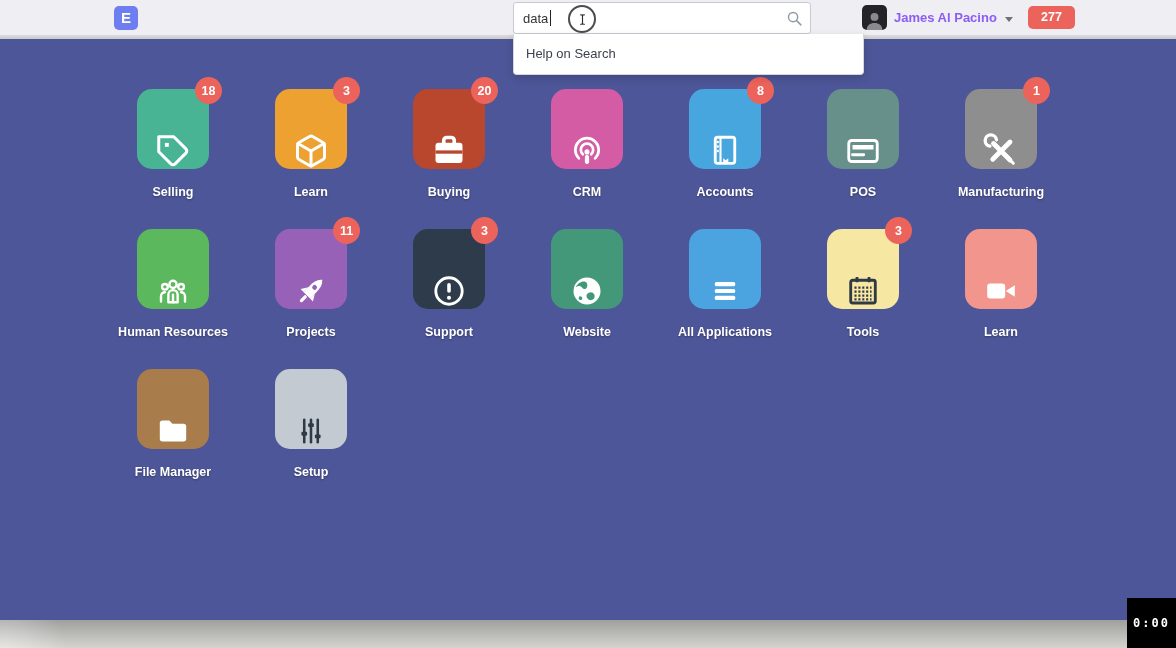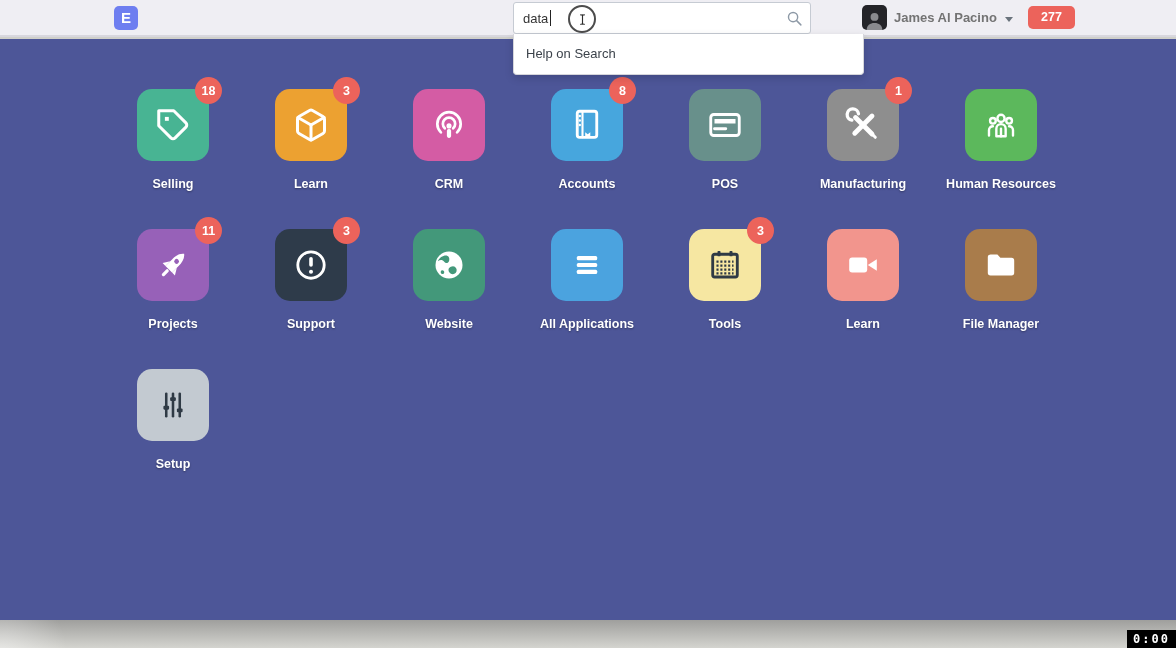--- a/index.html
+++ b/index.html
@@ -44,21 +44,21 @@
     height:40px; line-height:40px; padding:0 12px; font-size:13px; color:#3c434b;
     cursor:pointer;
   }
   .avatar {
     position:absolute; left:862px; top:5px; width:25px; height:25px;
     border-radius:5px; background:#242428; overflow:hidden; cursor:pointer;
     display:flex; align-items:flex-end; justify-content:center;
   }
   .user-name {
     position:absolute; left:894px; top:0; height:28px; line-height:36px;
-    font-size:13px; font-weight:bold; color:#737373; cursor:pointer;
+    font-size:13px; font-weight:bold; color:#8b5cf6; cursor:pointer;
   }
   .user-caret {
     position:absolute; top:17px; width:0; height:0;
     border-left:4px solid transparent; border-right:4px solid transparent;
     border-top:5px solid #6a737c;
   }
   .nav-badge {
     position:absolute; left:1028px; top:6px; height:23px; min-width:33px;
     background:#ec635b; color:#fff; border-radius:5px; font-size:12.5px;
     font-weight:bold; text-align:center; line-height:23px; padding:0 13px; cursor:pointer;
@@ -67,22 +67,22 @@
   .main {
     position:absolute; top:39px; left:0; right:0; height:581px;
     background:#4d5698;
   }
   .module-grid {
     margin-left:104px; padding-top:50px;
     display:grid; grid-template-columns:repeat(7,138px); grid-auto-rows:140px;
   }
   .cell { display:flex; flex-direction:column; align-items:center; cursor:pointer; }
   .tile {
-    width:72px; height:72px; border-radius:15px; background:var(--tile);
-    position:relative; display:flex; align-items:center; justify-content:center;
+    width:72px; height:80px; border-radius:15px; background:var(--tile);
+    position:relative; display:flex; align-items:flex-end; justify-content:center;
     color:var(--tile);
   }
   .tile svg { width:36px; height:36px; display:block; }
   .tile-badge {
     position:absolute; top:-12px; right:-13px; min-width:27px; height:27px;
     border-radius:14px; background:#ec635b; color:#fff; font-size:12.5px;
     font-weight:bold; display:flex; align-items:center; justify-content:center;
     padding:0 6px;
   }
   .tile-label {
@@ -94,21 +94,21 @@
     position:absolute; left:0; right:0; bottom:0; height:28px;
     background:linear-gradient(#9f9f9d,#d4d4cf);
   }
   .bottom-strip::before {
     content:""; position:absolute; left:0; top:0; width:90px; height:28px;
     background:radial-gradient(circle at 0 120%, rgba(255,255,255,.45), rgba(255,255,255,0) 70%);
   }
   .rec-timer {
     position:absolute; right:0; bottom:0; background:#000; color:#fff;
     font-family:"DejaVu Sans Mono", monospace; font-size:12px; font-weight:bold;
-    padding:2px 6px; letter-spacing:2px; z-index:20;
+    padding:18px 6px; letter-spacing:2px; z-index:20;
   }
 </style>
 </head>
 <body>
 
 <div class="navbar">
   <div class="logo">E</div>
 
   <div class="search-wrap">
     <input class="search-input" type="text" value="data" style="">
@@ -165,20 +165,33 @@
       <span>
             <svg viewBox="0 0 24 24">
               <path d="M21 16V8a2 2 0 0 0-1-1.7l-7-4a2 2 0 0 0-2 0l-7 4A2 2 0 0 0 3 8v8a2 2 0 0 0 1 1.7l7 4a2 2 0 0 0 2 0l7-4a2 2 0 0 0 1-1.7z" style="fill:none;stroke:var(--icon);stroke-width:2;stroke-linecap:round;stroke-linejoin:round"></path>
               <polyline points="3.3,7 12,12 20.7,7" style="fill:none;stroke:var(--icon);stroke-width:2;stroke-linecap:round;stroke-linejoin:round"></polyline>
               <line x1="12" y1="22" x2="12" y2="12" style="fill:none;stroke:var(--icon);stroke-width:2;stroke-linecap:round;stroke-linejoin:round"></line>
             </svg>
           </span>
       <span class="tile-badge">3</span>
     </div>
     <div class="tile-label">Learn</div>
+  </div>
+      <div class="cell">
+    <div class="tile" style="--tile: #b9472e; --icon: #ffffff;">
+      <span>
+            <svg viewBox="0 0 24 24">
+              <path d="M8.5 6.5V5a2 2 0 0 1 2-2h3a2 2 0 0 1 2 2v1.5" style="fill:none;stroke:var(--icon);stroke-width:2;stroke-linecap:round;stroke-linejoin:round;stroke-width:2.4"></path>
+              <rect x="3" y="6.5" width="18" height="13.5" rx="2" style="fill:var(--icon)"></rect>
+              <rect x="3" y="11.6" width="18" height="2.2" style="fill:var(--tile)"></rect>
+            </svg>
+          </span>
+      <span class="tile-badge">20</span>
+    </div>
+    <div class="tile-label">Buying</div>
   </div>
       <div class="cell">
     <div class="tile" style="--tile: #d45ca4; --icon: #ffffff;">
       <span>
             <svg viewBox="0 0 24 24">
               <path d="M6.6 16.9a7.8 7.8 0 1 1 10.8 0" style="fill:none;stroke:var(--icon);stroke-width:2;stroke-linecap:round;stroke-linejoin:round;stroke-width:1.8"></path>
               <path d="M9.2 14.2a4.1 4.1 0 1 1 5.6 0" style="fill:none;stroke:var(--icon);stroke-width:2;stroke-linecap:round;stroke-linejoin:round;stroke-width:1.8"></path>
               <circle cx="12" cy="12.6" r="1.7" style="fill:var(--icon)"></circle>
               <rect x="10.6" y="14.6" width="2.8" height="6" rx="1.2" style="fill:var(--icon)"></rect>
             </svg>

